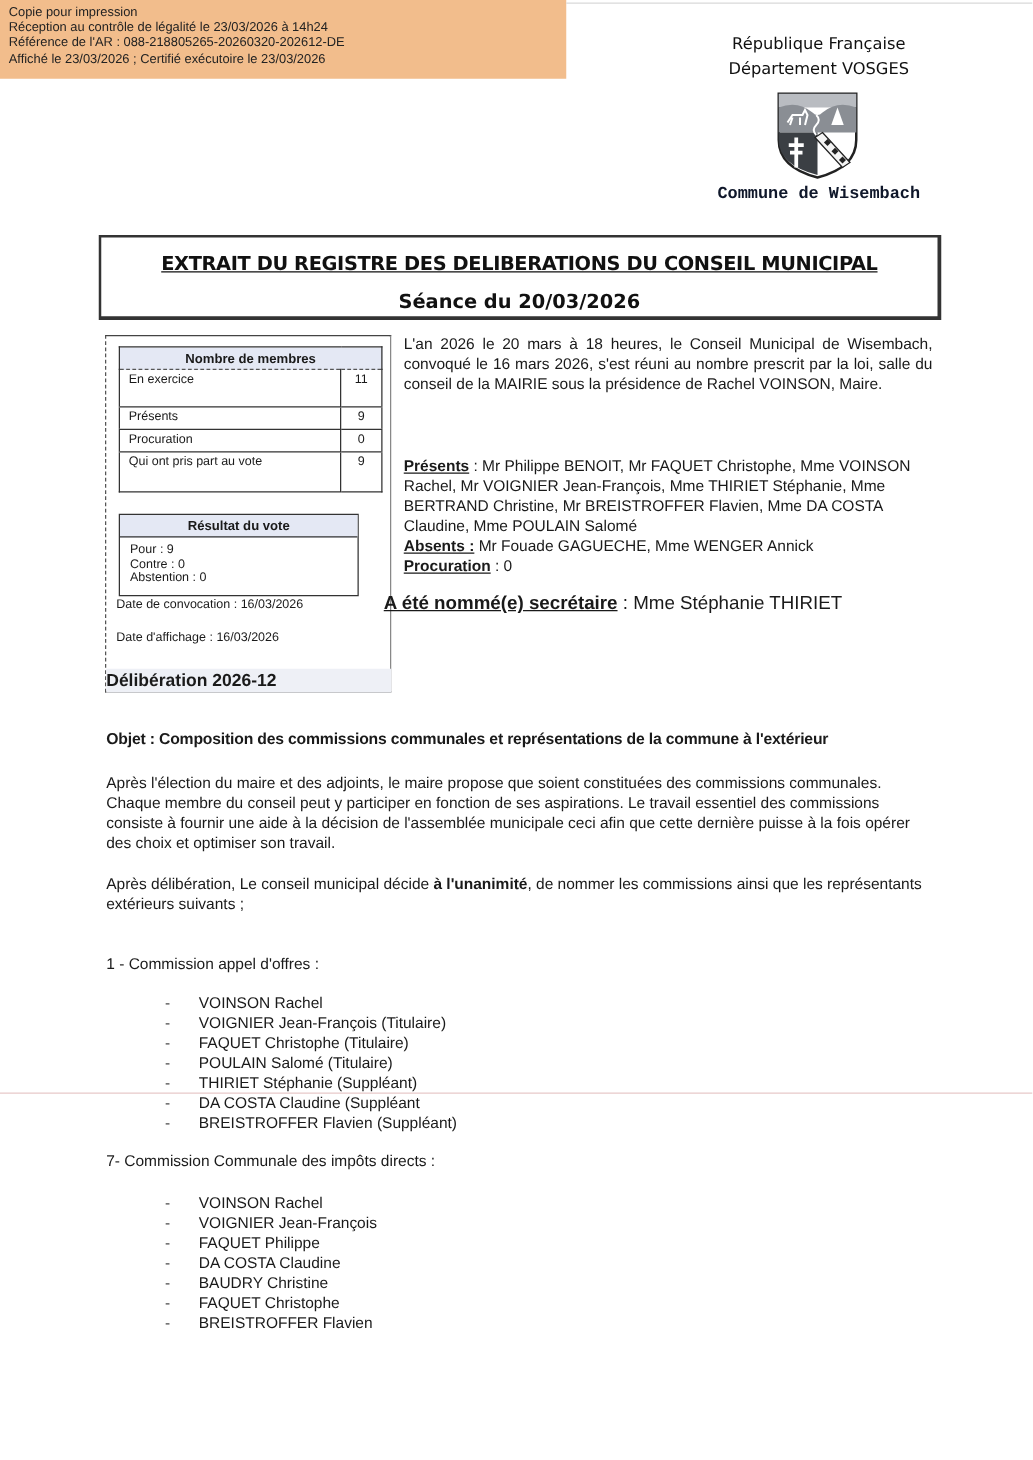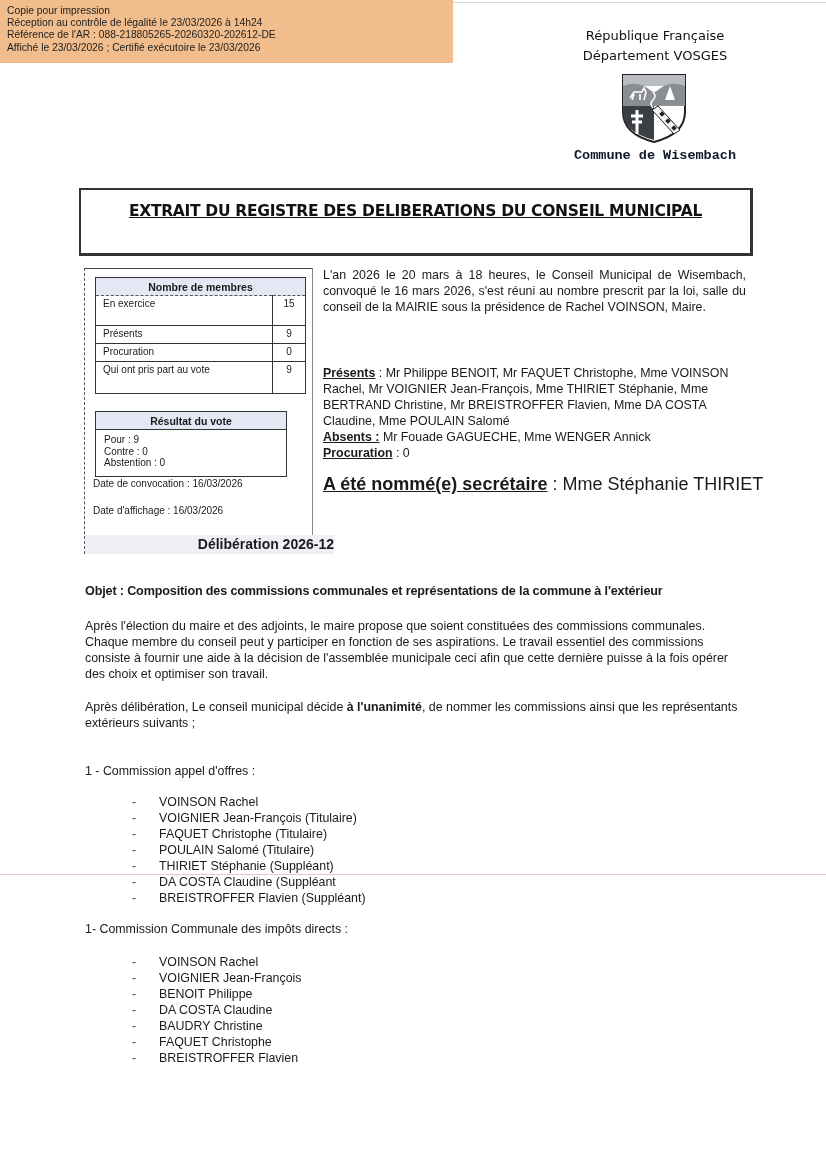--- a/index.html
+++ b/index.html
@@ -40,27 +40,27 @@
   .members tr.r2 td { height: 18px; }
   .members tr.r3 td { height: 18px; }
   .members tr.r4 td { height: 32px; }
 
   .vote { position: absolute; left: 95px; top: 411px; width: 192px; height: 66px; border: 1px solid #333; font-size: 10px; }
   .vote .h { background: #e4e8f4; height: 18px; line-height: 18px; text-align: center; font-weight: bold; font-size: 10.5px; border-bottom: 1px solid #333; }
   .vote .b { padding: 4px 0 0 8px; line-height: 11.5px; }
 
   .conv { position: absolute; left: 93px; top: 478px; font-size: 10px; }
   .affi { position: absolute; left: 93px; top: 505px; font-size: 10px; }
-  .delib { position: absolute; left: 85px; top: 535px; width: 249px; height: 19px; background: #eef0f6;
-           text-align: right; font-weight: bold; font-size: 14px; line-height: 19px; }
+  .delib { position: absolute; left: 85px; top: 535px; width: 228px; height: 19px; background: #eef0f6;
+           text-align: left; font-weight: bold; font-size: 14px; line-height: 19px; }
 
   .intro { position: absolute; left: 323px; top: 267px; width: 423px; font-size: 12.4px; line-height: 16px; text-align: justify; }
   .pres { position: absolute; left: 323px; top: 346px; width: 430px; font-size: 12.4px; line-height: 16px; margin-top: 19px; }
   .pres .lbl { font-weight: bold; text-decoration: underline; }
-  .sec { position: absolute; left: 323px; top: 474px; font-size: 18px; }
+  .sec { position: absolute; left: 307px; top: 474px; font-size: 15px; }
   .sec .lbl { font-weight: bold; text-decoration: underline; }
 
   .objet { position: absolute; left: 85px; top: 584px; font-size: 12.6px; font-weight: bold; letter-spacing: -0.15px; }
   .para1 { position: absolute; left: 85px; top: 618px; width: 660px; font-size: 12.4px; line-height: 16px; }
   .para2 { position: absolute; left: 85px; top: 699px; width: 660px; font-size: 12.4px; line-height: 16px; }
   .para2 b { font-weight: bold; margin-top: 22px; }
 
   .comm-title { position: absolute; left: 85px; font-size: 12.4px; }
   .comm-list { position: absolute; left: 132px; list-style: none; font-size: 12.4px; line-height: 16px; }
   .comm-list li { display: flex; }
@@ -94,32 +94,33 @@
   <rect x="52" y="54" width="4" height="4" fill="#222" transform="rotate(45 54 56)"></rect>
   <path d="M17 38 V62 M11 44 H23 M12 50 H22" stroke="#ffffff" stroke-width="3"></path>
   <path d="M10 26 L14 20 L22 20 L24 16 L26 20 L24 28 M14 22 L12 28 M20 22 L20 28" stroke="#ffffff" stroke-width="1.6" fill="none"></path>
   <path d="M50 14 L45 28 H55 Z" fill="#ffffff"></path>
   <path d="M33 20 Q37 24 33 28 Q29 32 33 36" stroke="#ffffff" stroke-width="1.5" fill="none"></path>
 </svg>
 <div class="commune">Commune de Wisembach</div>
 
 <div class="titlebox">
   <div class="t1">EXTRAIT DU REGISTRE DES DELIBERATIONS DU CONSEIL MUNICIPAL</div>
+  <div class="t2">Séance du 20/03/2026</div>
 </div>
 
 <div class="side"></div>
 
 <table class="members">
   <tbody>
       <tr>
         <th colspan="2">Nombre de membres</th>
       </tr>
   <tr class="r1">
     <td>En exercice</td>
-    <td class="v">15</td>
+    <td class="v">11</td>
   </tr>
   <tr class="r2">
     <td>Présents</td>
     <td class="v">9</td>
   </tr>
   <tr class="r3">
     <td>Procuration</td>
     <td class="v">0</td>
   </tr>
   <tr class="r4">
@@ -193,33 +194,33 @@
       <span>DA COSTA Claudine (Suppléant</span>
     </li>
   <li>
       <span class="dash">-</span>
       <span>BREISTROFFER Flavien (Suppléant)</span>
     </li>
 </ul>
 
 <div class="scanline"></div>
 
-<div class="comm-title" style="top:922px;">1- Commission Communale des impôts directs :</div>
+<div class="comm-title" style="top:922px;">7- Commission Communale des impôts directs :</div>
 <ul class="comm-list" style="top:954px;">
   <li>
       <span class="dash">-</span>
       <span>VOINSON Rachel</span>
     </li>
   <li>
       <span class="dash">-</span>
       <span>VOIGNIER Jean-François</span>
     </li>
   <li>
       <span class="dash">-</span>
-      <span>BENOIT Philippe</span>
+      <span>FAQUET Philippe</span>
     </li>
   <li>
       <span class="dash">-</span>
       <span>DA COSTA Claudine</span>
     </li>
   <li>
       <span class="dash">-</span>
       <span>BAUDRY Christine</span>
     </li>
   <li>

